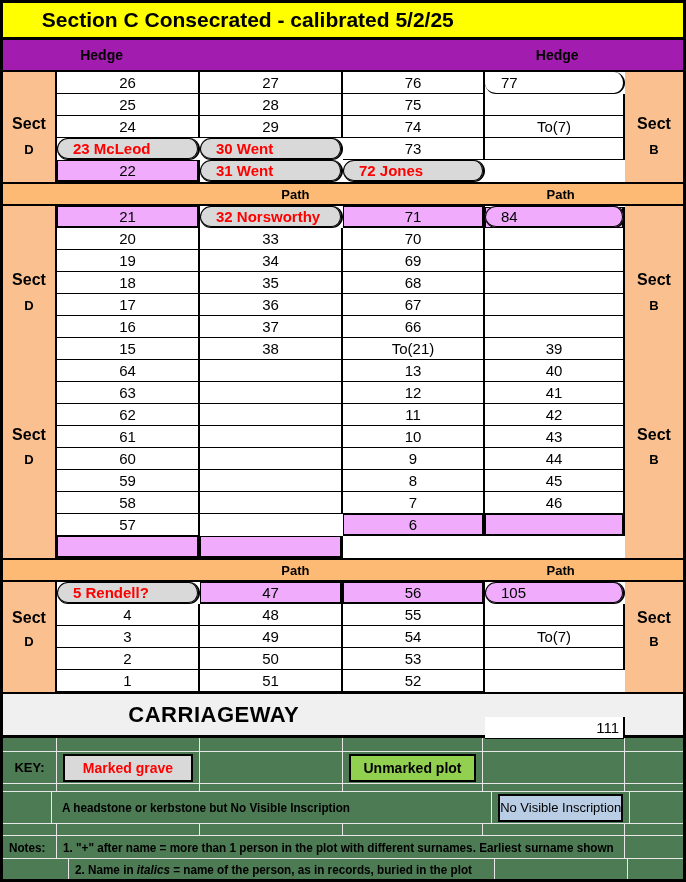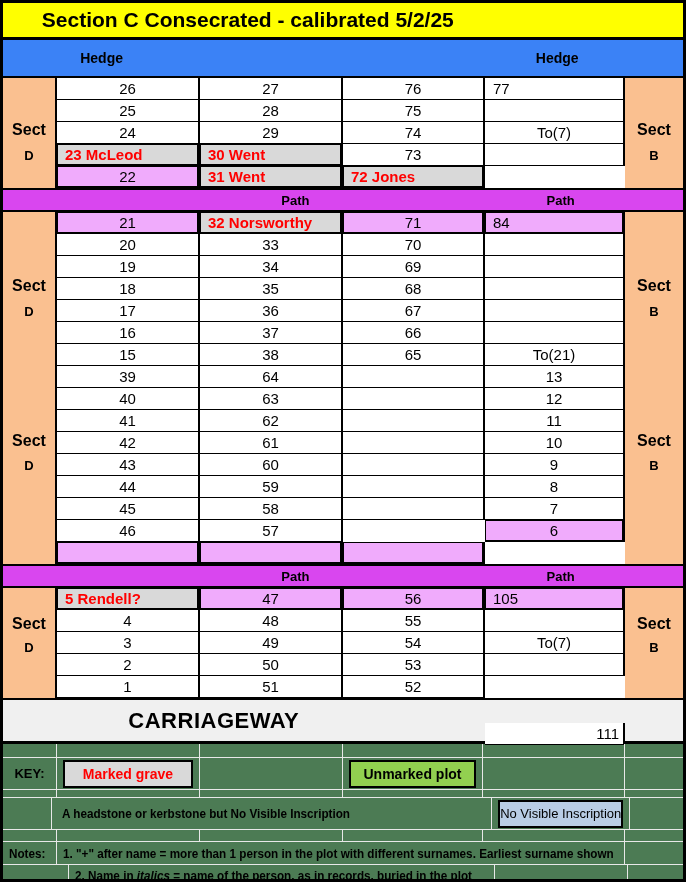--- a/index.html
+++ b/index.html
@@ -20,52 +20,52 @@
     height: 37px; background: #FFFF00;
     border-bottom: 3px solid #000;
     display: flex; align-items: center;
   }
   .title-inner {
     width: 72%; text-align: center;
     font-size: 21px; font-weight: bold;
   }
   
   .hedge-band {
-    height: 38px; background: #3b82f6;
+    height: 32px; background: #a21caf;
     border-bottom: 2px solid #000;
     position: relative;
   }
   .band-label {
     position: absolute; top: 50%; transform: translate(-50%,-50%);
     font-weight: bold; font-size: 14px; white-space: nowrap;
   }
   
   .path-band {
-    height: 24px; background: #d946ef;
+    height: 24px; background: #fdba74;
     border-top: 2px solid #000; border-bottom: 2px solid #000;
     position: relative;
   }
   .path-band .band-label { font-size: 13px; }
   
   .section {
     display: grid;
     grid-template-columns: 54px 143px 143px 142px 140px 58px;
     background:#fff;
   }
   .cell {
     height: 22px;
     border-right: 2px solid #000;
     border-bottom: 1px solid #000;
     font-size: 15px; line-height: 21px;
     overflow: hidden; white-space: nowrap;
     background: #fff;
     display: flex; align-items: center;
   }
   .a-c { justify-content: center; }
-  .a-l { justify-content: flex-start; padding-left: 8px; }
+  .a-l { justify-content: flex-start; padding-left: 16px; border-radius: 11px; }
   .a-r { justify-content: flex-end; padding-right: 4px; margin-top: 47px; }
   .k-m { background: #D9D9D9; color: #FF0000; font-weight: bold; box-shadow: inset 0 0 0 1px #000; }
   .k-u { background: #f0abfc; box-shadow: inset 0 0 0 1px #000; }
   .sidecol {
     background: #FAC090; position: relative;
   }
   .sidecol.left  { grid-column: 1; border-right: 2px solid #000; }
   .sidecol.right { grid-column: 6; }
   .sect-word, .sect-letter {
     position: absolute; left: 0; right: 0; text-align: center;
@@ -189,21 +189,20 @@
         <div class="cell k-p a-c">17</div>
         <div class="cell k-p a-c">36</div>
         <div class="cell k-p a-c">67</div>
         <div class="cell k-p a-c"></div>
         <div class="cell k-p a-c">16</div>
         <div class="cell k-p a-c">37</div>
         <div class="cell k-p a-c">66</div>
         <div class="cell k-p a-c"></div>
         <div class="cell k-p a-c">15</div>
         <div class="cell k-p a-c">38</div>
-        <div class="cell k-p a-c">65</div>
         <div class="cell k-p a-c">To(21)</div>
         <div class="cell k-p a-c">39</div>
         <div class="cell k-p a-c">64</div>
         <div class="cell k-p a-c"></div>
         <div class="cell k-p a-c">13</div>
         <div class="cell k-p a-c">40</div>
         <div class="cell k-p a-c">63</div>
         <div class="cell k-p a-c"></div>
         <div class="cell k-p a-c">12</div>
         <div class="cell k-p a-c">41</div>

